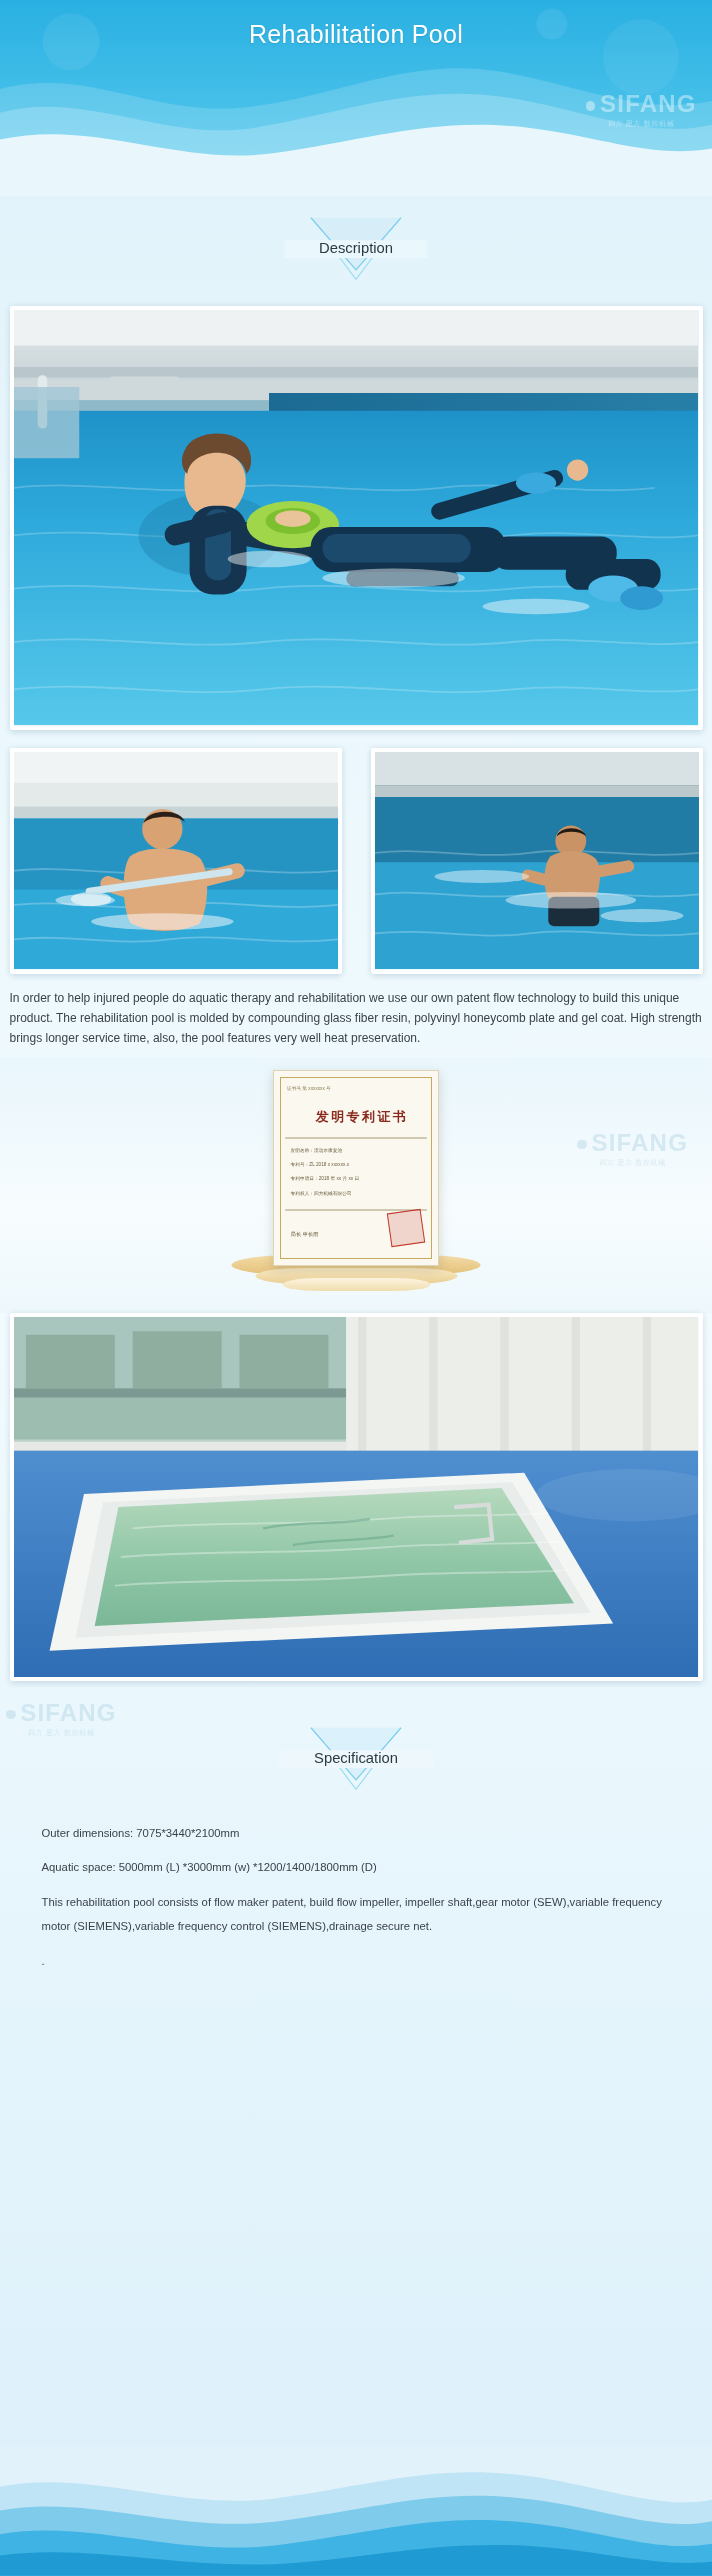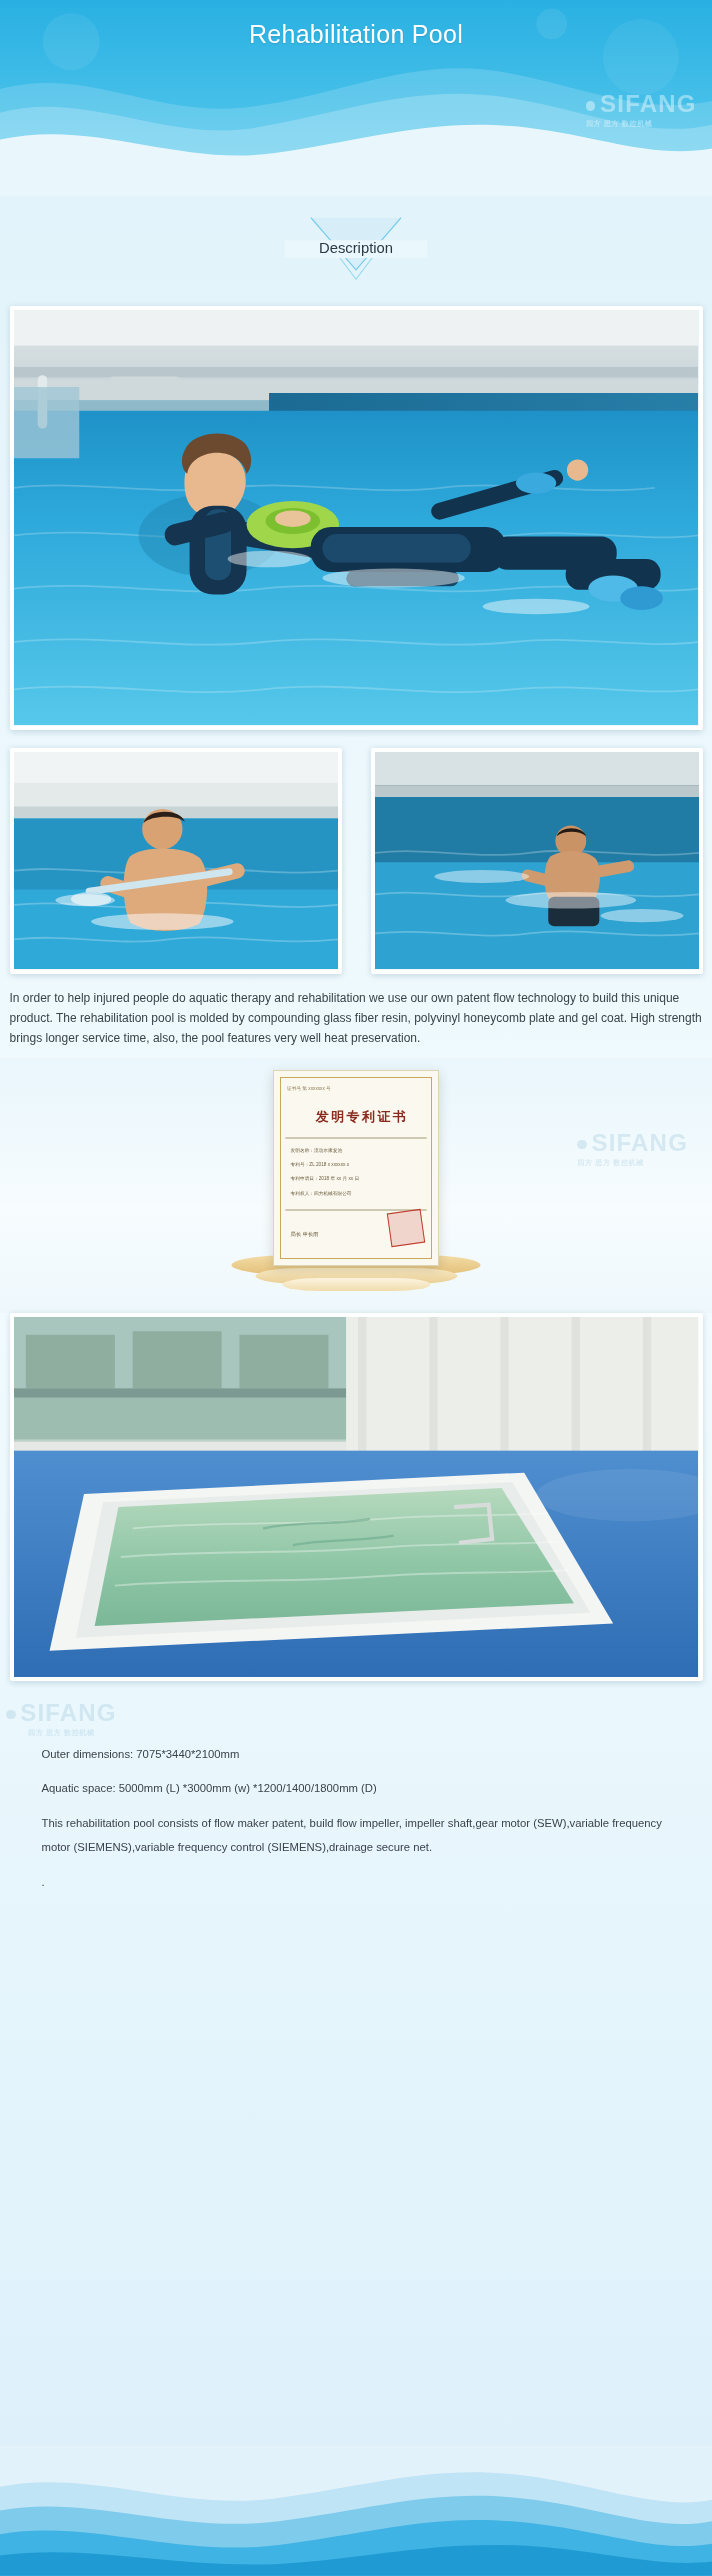--- a/index.html
+++ b/index.html
@@ -44,25 +44,26 @@
   }
   .wm {
     position: absolute;
     color: rgba(255,255,255,0.42);
     font-size: 24px;
     font-weight: 700;
     letter-spacing: 1.2px;
     pointer-events: none;
     user-select: none;
     z-index: 6;
+    text-align: center;
   }
   .wm .sub {
     display: block;
     font-size: 7.1px;
-    font-weight: 700;
+    font-weight: 400;
     letter-spacing: 0.6px;
     margin-top: 1.2px;
   }
   .wm-dot {
     display: inline-block;
     width: 9.5px; height: 9.5px;
     border-radius: 50%;
     background: rgba(255,255,255,0.42);
     margin-right: 4.7px;
     vertical-align: 1.2px;
@@ -457,20 +458,29 @@
 
       <g stroke="#d7dcdb" stroke-width="7" fill="none">
         <path d="M742,320 L800,316 L806,374 L750,380"></path>
       </g>
 
       <ellipse cx="1040" cy="300" rx="160" ry="44" fill="#ffffff" opacity="0.08"></ellipse>
     </svg>
   </div>
 
   <div class="section-banner" style="padding-top:42px;">
+    <div class="banner-inner">
+      <svg class="banner-svg" width="202" height="77" viewBox="0 0 340 130">
+        <polygon points="170,8 246,8 170,96 94,8" fill="#bfe6f6" opacity="0.35"></polygon>
+        <polyline points="94,8 170,96 246,8" fill="none" stroke="#79cdee" stroke-width="2"></polyline>
+        <polyline points="128,56 170,112 212,56" fill="none" stroke="#9bdbf2" stroke-width="2"></polyline>
+        <rect x="40" y="46" width="260" height="30" fill="#eef8fc"></rect>
+        <text x="170" y="68" text-anchor="middle" font-family="Liberation Sans, sans-serif" font-size="25" fill="#2b3a42">Specification</text>
+      </svg>
+    </div>
     <div class="wm" style="position:absolute; left:6px; top:18px; color:rgba(150,195,220,0.30);">
       <span class="wm-dot" style="background:rgba(150,195,220,0.30)"></span><span>SIFANG</span>
       <span class="sub">四方 思方 数控机械</span>
     </div>
   </div>
 
   <div class="spec-copy">
     <p>Outer dimensions: 7075*3440*2100mm</p>
     <p>Aquatic space: 5000mm (L) *3000mm (w) *1200/1400/1800mm (D)</p>
     <p>This rehabilitation pool consists of flow maker patent, build flow impeller, impeller shaft,gear motor (SEW),variable frequency motor (SIEMENS),variable frequency control (SIEMENS),drainage secure net.</p>

